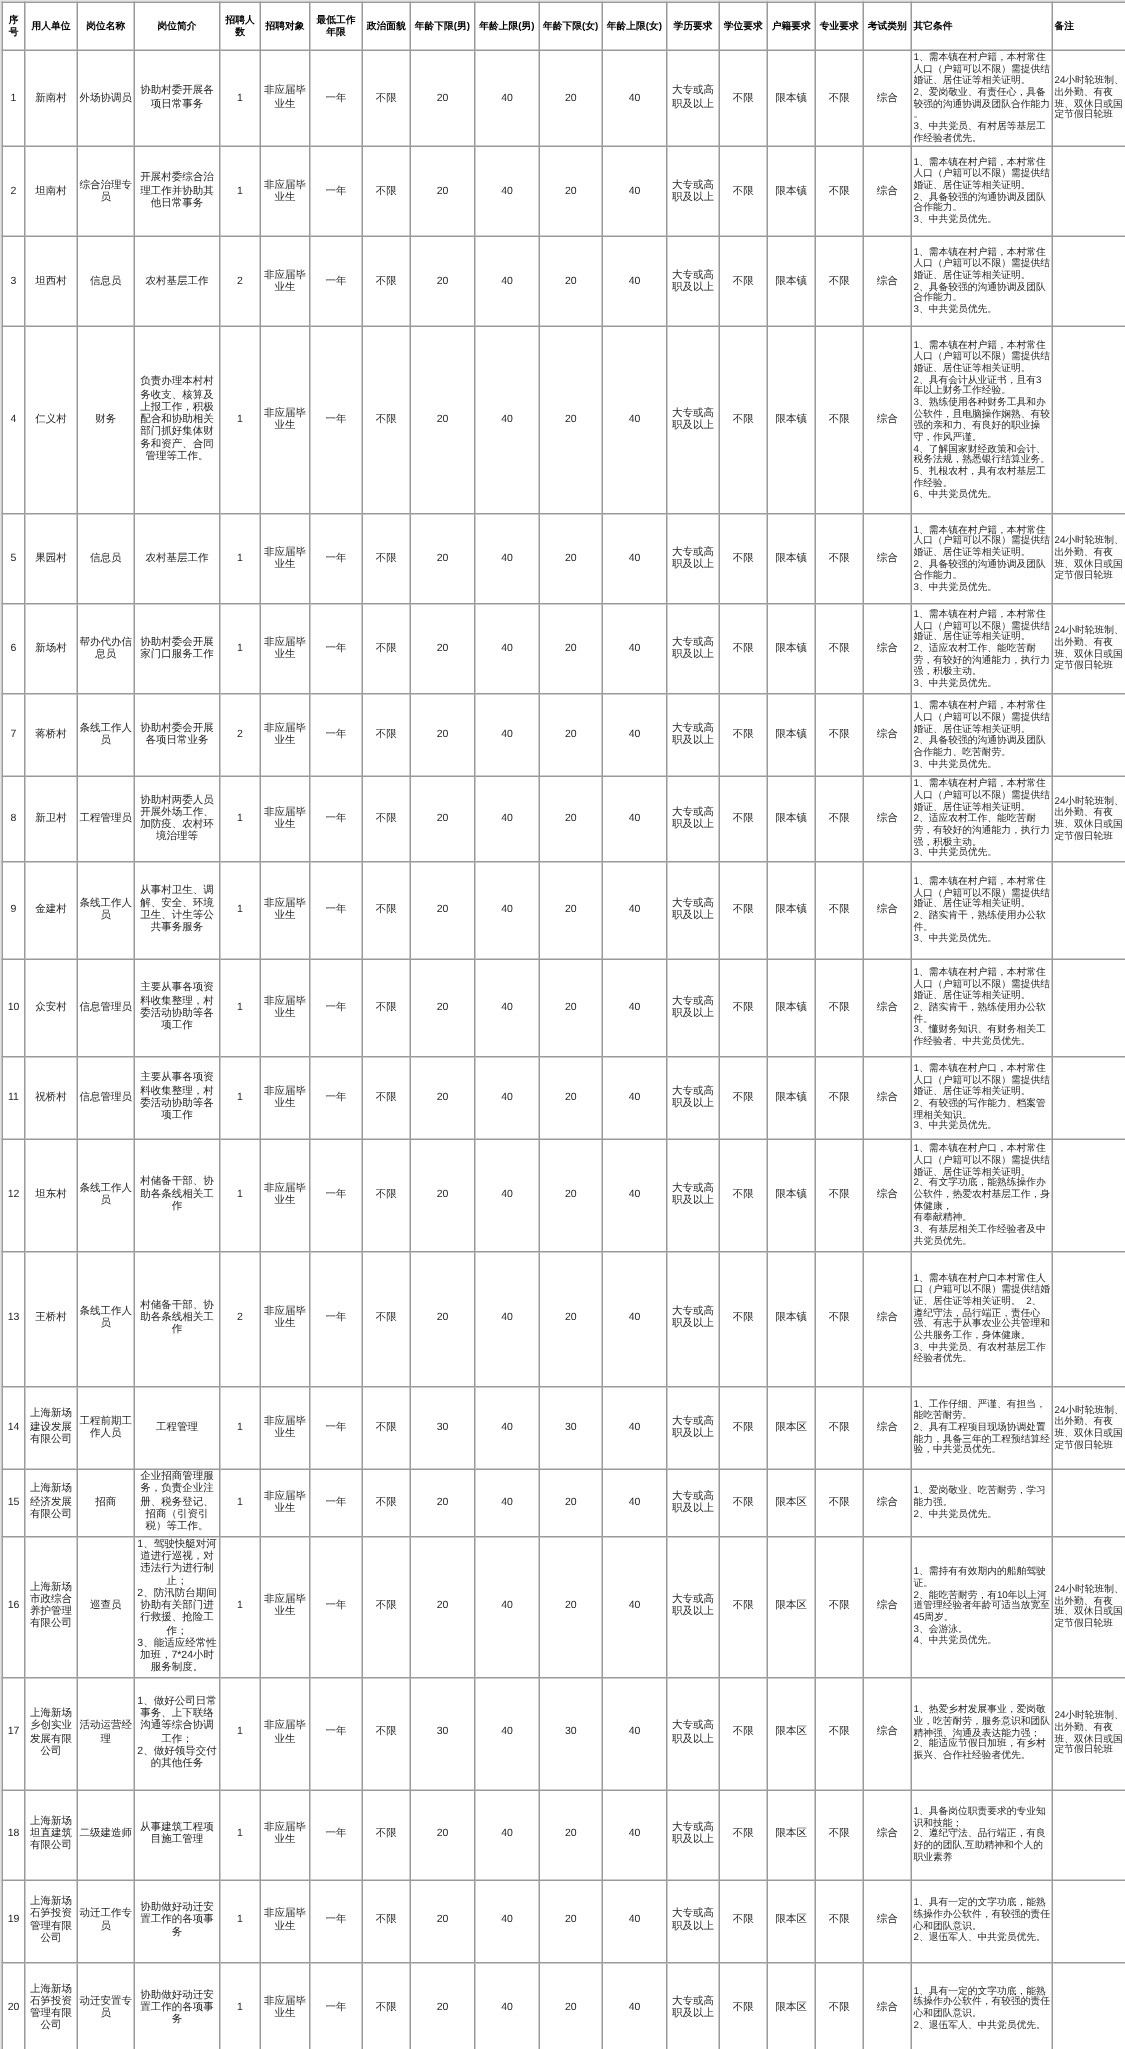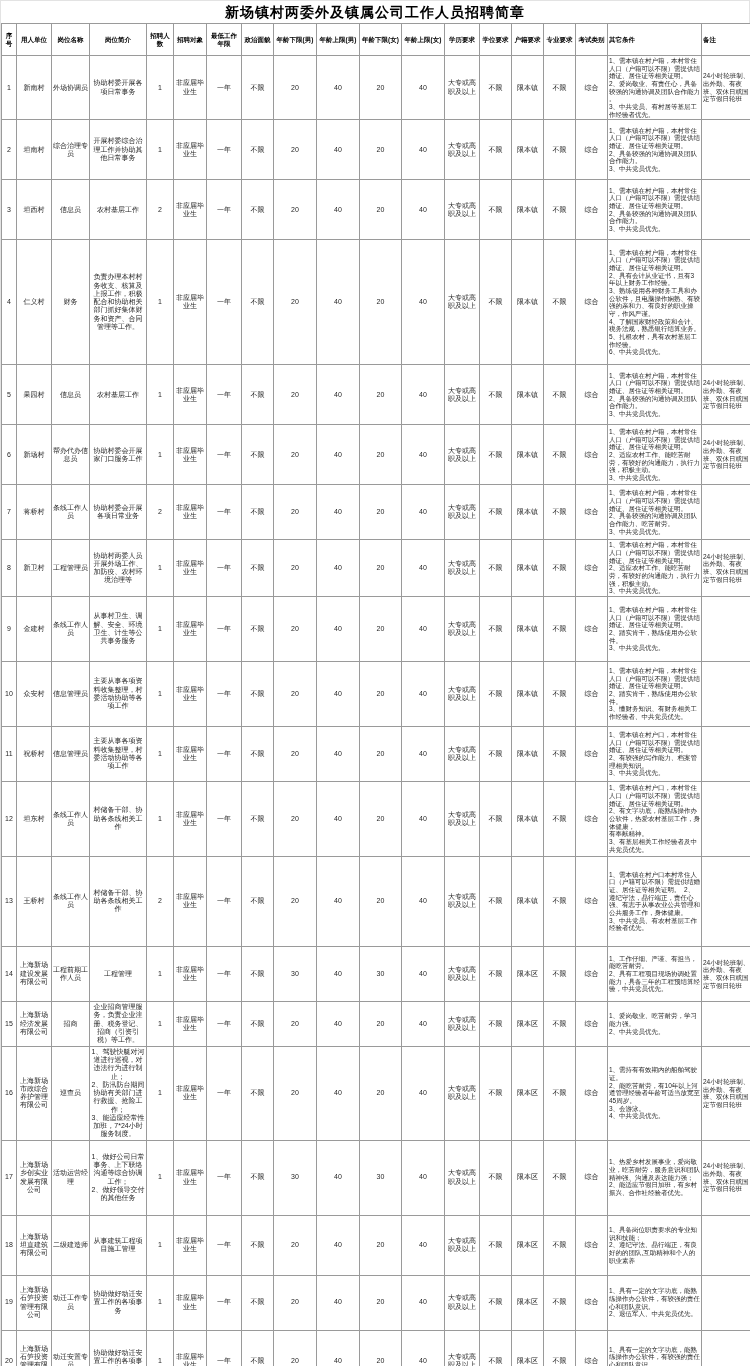--- a/index.html
+++ b/index.html
@@ -37,21 +37,20 @@
   tbody tr:nth-child(11){height:55px;} tbody tr:nth-child(12){height:75px;}
   tbody tr:nth-child(13){height:90px;} tbody tr:nth-child(14){height:55px;}
   tbody tr:nth-child(15){height:45px;} tbody tr:nth-child(16){height:70px;}
   tbody tr:nth-child(17){height:75px;} tbody tr:nth-child(18){height:60px;}
   tbody tr:nth-child(19){height:55px;} tbody tr:nth-child(20){height:62px;}
 </style>
 </head>
 <body>
 
 <div class="page">
-  <div class="page-title">新场镇村两委外及镇属公司工作人员招聘简章</div>
   <table class="rtable">
     <colgroup>
       <col style="width:15px">
         <col style="width:35px">
         <col style="width:38px">
         <col style="width:57px">
       <col style="width:27px">
         <col style="width:33px">
         <col style="width:35px">
         <col style="width:32px">

